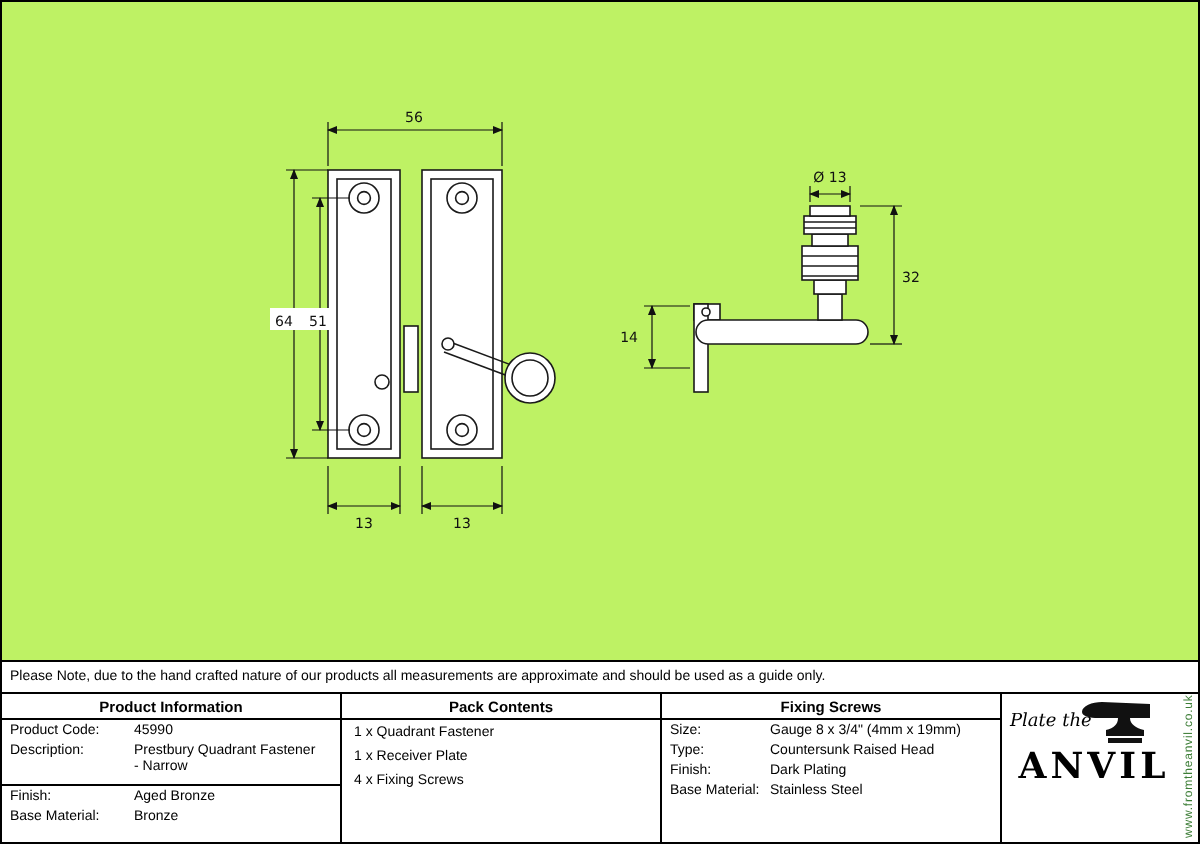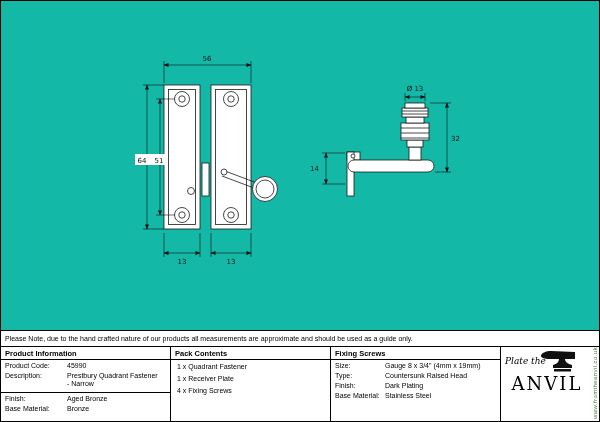--- a/index.html
+++ b/index.html
@@ -1,47 +1,47 @@
 <!DOCTYPE html>
 <html><head>
 <meta charset="utf-8">
 <style>
   html,body{margin:0;padding:0;background:#e8e8e8;}
   *{box-sizing:border-box;}
   .page{
     position:relative;width:600px;height:422px;margin:0 auto;
-    background:#14b8a6;border:1px solid #000;overflow:hidden;
+    background:#bef264;border:1px solid #000;overflow:hidden;
     font-family:"Liberation Sans","DejaVu Sans",sans-serif;color:#000;
   }
   .drawing{position:absolute;top:0;left:0;}
   svg text{font-family:"DejaVu Sans","Liberation Sans",sans-serif;font-size:7px;fill:#111;stroke:none;}
   .note-bar{
     position:absolute;top:329px;left:0;width:598px;height:17px;
     border-top:1px solid #000;border-bottom:1px solid #000;
     font-size:7px;line-height:15px;padding-left:4px;background:#fff;
   }
   .table{position:absolute;top:346px;left:0;width:598px;height:74px;font-size:7px;}
   .col{position:absolute;top:0;height:74px;border-right:1px solid #000;background:#fff;}
   .col1{left:0;width:170px;}
   .col2{left:170px;width:160px;}
   .col3{left:330px;width:170px;}
   .logo-col{left:500px;width:98px;border-right:none;}
-  .col-header{height:13px;border-bottom:1px solid #000;font-weight:bold;font-size:7.5px;padding:2px 4px;}
+  .col-header{height:13px;border-bottom:1px solid #000;font-weight:bold;font-size:7.5px;padding:2px 4px;text-align:center;}
   .kv{display:flex;padding:2px 4px 0 4px;line-height:8px;}
   .kv .k{flex:none;}
   .col1 .k{width:62px;}
   .col3 .k{width:50px;}
   .kv .v .line{display:block;}
   .hdivider{border-top:1px solid #000;margin-top:4px;}
   .pack-item{padding:3px 6px 1px 6px;line-height:8px;}
   .logo-col{font-family:"DejaVu Serif","Liberation Serif",serif;}
   .from-the{position:absolute;top:9px;left:4px;font-style:italic;font-size:9px;}
   .anvil-icon-wrap{position:absolute;top:2px;left:36px;}
   .anvil-name{position:absolute;top:26px;left:2px;width:88px;text-align:center;
-    font-weight:normal;font-size:18px;letter-spacing:2px;}
+    font-weight:bold;font-size:18px;letter-spacing:2px;}
   .website{
     position:absolute;right:1px;top:2px;height:70px;
     writing-mode:vertical-rl;transform:rotate(180deg);
     font-family:"Liberation Sans",sans-serif;font-size:6px;letter-spacing:0.4px;
     color:#3c7d36;text-align:center;
   }
 </style>
 </head>
 <body>
 

